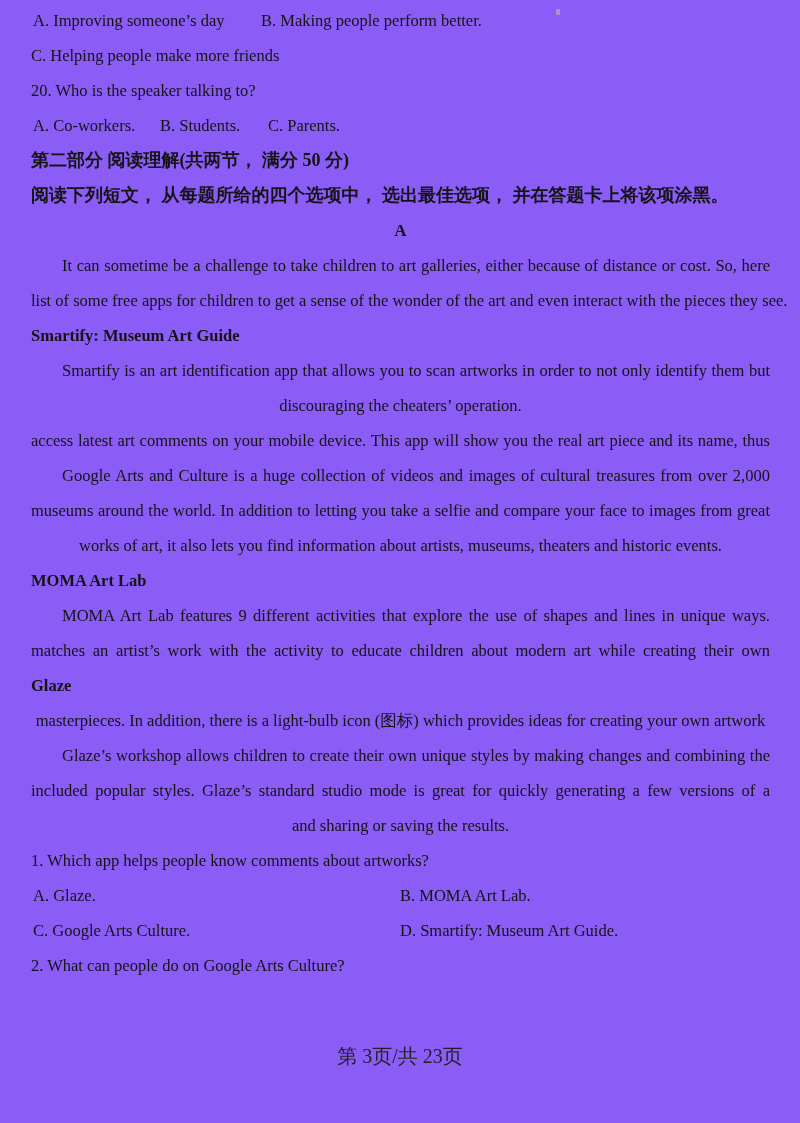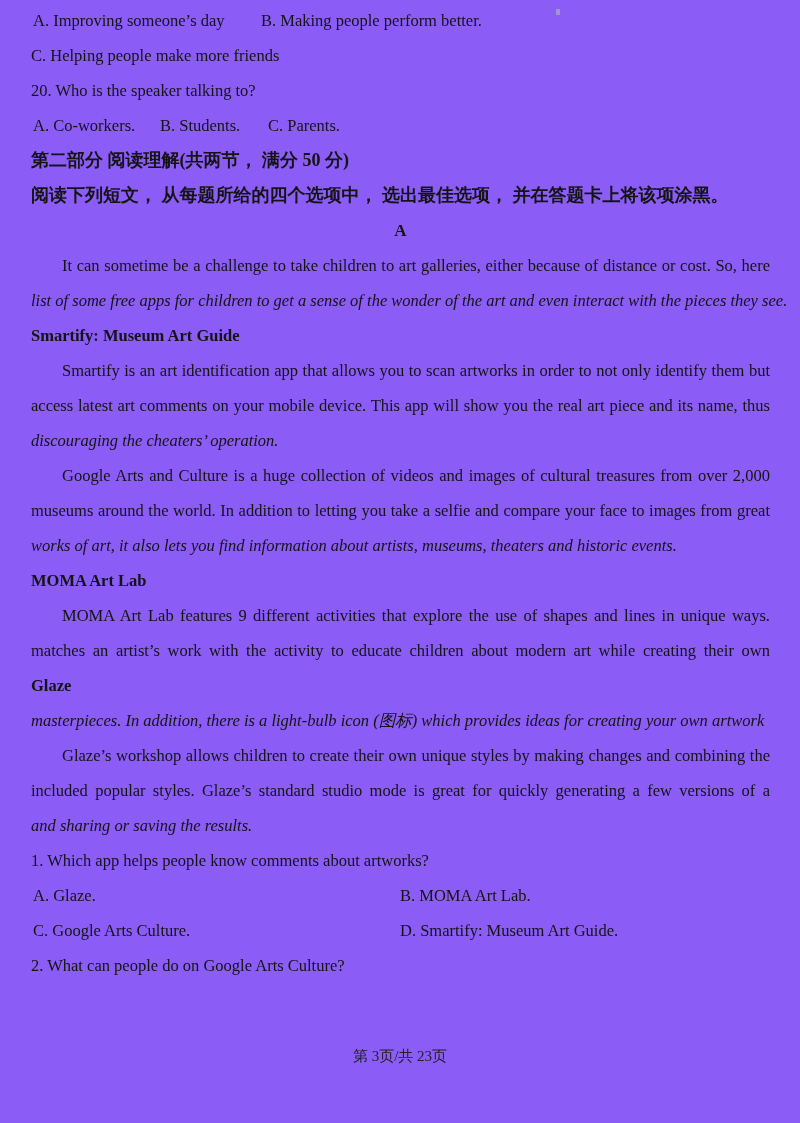--- a/index.html
+++ b/index.html
@@ -30,37 +30,36 @@
   .just {
     white-space: normal;
     text-align: justify;
     text-align-last: justify;
     height: 35px;
     line-height: 35px;
     overflow: hidden;
   }
   .lastline {
     white-space: nowrap;
-    text-align: left;
-    font-style: italic;
+    text-align: center;
   }
   .indent { padding-left: 31px; }
   .h-cn {
     font-weight: bold;
     font-size: 18px;
   }
   .h-en { font-weight: bold; }
   .center { text-align: center; font-weight: bold; font-size: 17px; }
   .footer {
     position: absolute;
     top: 1046px;
     left: 0;
     width: 100%;
     text-align: center;
-    font-size: 15px;
+    font-size: 20px;
     line-height: 20px;
     color: #222;
   }
   .speck {
     position: absolute;
     left: 556px;
     top: 9px;
     width: 4px;
     height: 6px;
     background: #b8b8b8;
@@ -89,22 +88,22 @@
 
     <div class="line h-cn">第二部分  阅读理解(共两节， 满分 50 分)</div>
     <div class="line h-cn">阅读下列短文， 从每题所给的四个选项中， 选出最佳选项， 并在答题卡上将该项涂黑。</div>
     <div class="line center">A</div>
 
     <div class="line just indent">It can sometime be a challenge to take children to art galleries, either because of distance or cost. So, here is a</div>
     <div class="line lastline">list of some free apps for children to get a sense of the wonder of the art and even interact with the pieces they see.</div>
 
     <div class="line h-en">Smartify: Museum Art Guide</div>
     <div class="line just indent">Smartify is an art identification app that allows you to scan artworks in order to not only identify them but also</div>
+    <div class="line lastline">discouraging the cheaters’ operation.</div>
     <div class="line just">access latest art comments on your mobile device. This app will show you the real art piece and its name, thus</div>
-    <div class="line lastline">discouraging the cheaters’ operation.</div>
 
     <div class="line just indent">Google Arts and Culture is a huge collection of videos and images of cultural treasures from over 2,000</div>
     <div class="line just">museums around the world. In addition to letting you take a selfie and compare your face to images from great</div>
     <div class="line lastline">works of art, it also lets you find information about artists, museums, theaters and historic events.</div>
 
     <div class="line h-en">MOMA Art Lab</div>
     <div class="line just indent">MOMA Art Lab features 9 different activities that explore the use of shapes and lines in unique ways. MOMA</div>
     <div class="line just">matches an artist’s work with the activity to educate children about modern art while creating their own</div>
     <div class="line h-en">Glaze</div>
 

